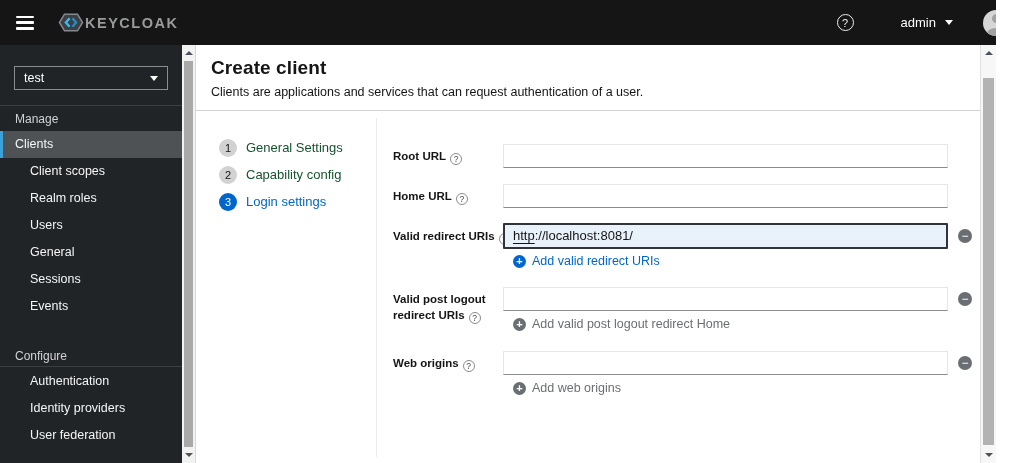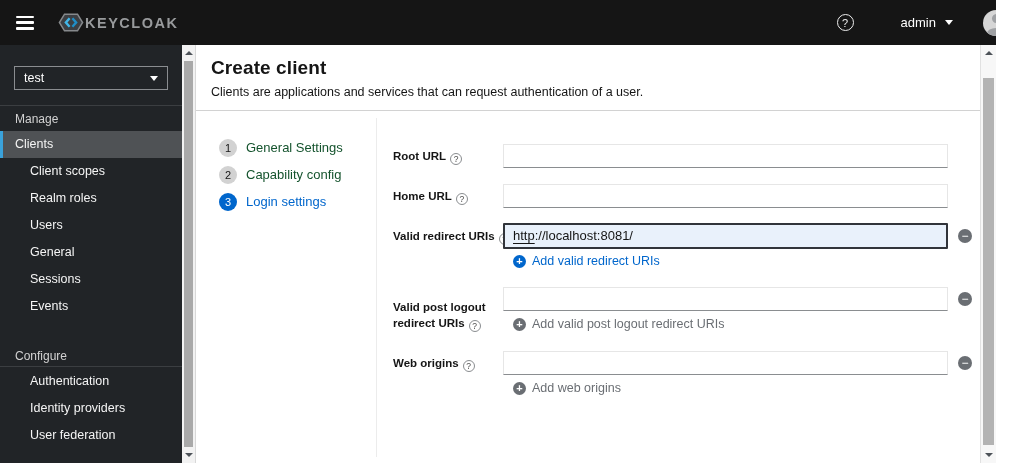--- a/index.html
+++ b/index.html
@@ -177,28 +177,28 @@
         <div class="f-label" style="top:117px">
           <span>Valid redirect URIs</span><span class="qicon">?</span>
         </div>
         <div class="text-input focused" style="top:112px"><span class="squiggle">http</span><span>://localhost:8081/</span></div>
         <button class="minus-btn" style="top:118px">−</button>
         <div class="add-link blue" style="top:143px">
           <span class="plus-ic">+</span>
           <span>Add valid redirect URIs</span>
         </div>
 
-        <div class="f-label" style="top:188px">
+        <div class="f-label" style="top:180px">
           <span>Valid post logout redirect URIs</span><span class="qicon">?</span>
         </div>
         <div class="text-input" style="top:176px"></div>
         <button class="minus-btn" style="top:181px">−</button>
         <div class="add-link gray" style="top:206px">
           <span class="plus-ic">+</span>
-          <span>Add valid post logout redirect URIs</span>
+          <span>Add valid post logout redirect Home</span>
         </div>
 
         <div class="f-label" style="top:244px">
           <span>Web origins</span><span class="qicon">?</span>
         </div>
         <div class="text-input" style="top:240px"></div>
         <button class="minus-btn" style="top:245px">−</button>
         <div class="add-link gray" style="top:270px">
           <span class="plus-ic">+</span>
           <span>Add web origins</span>

